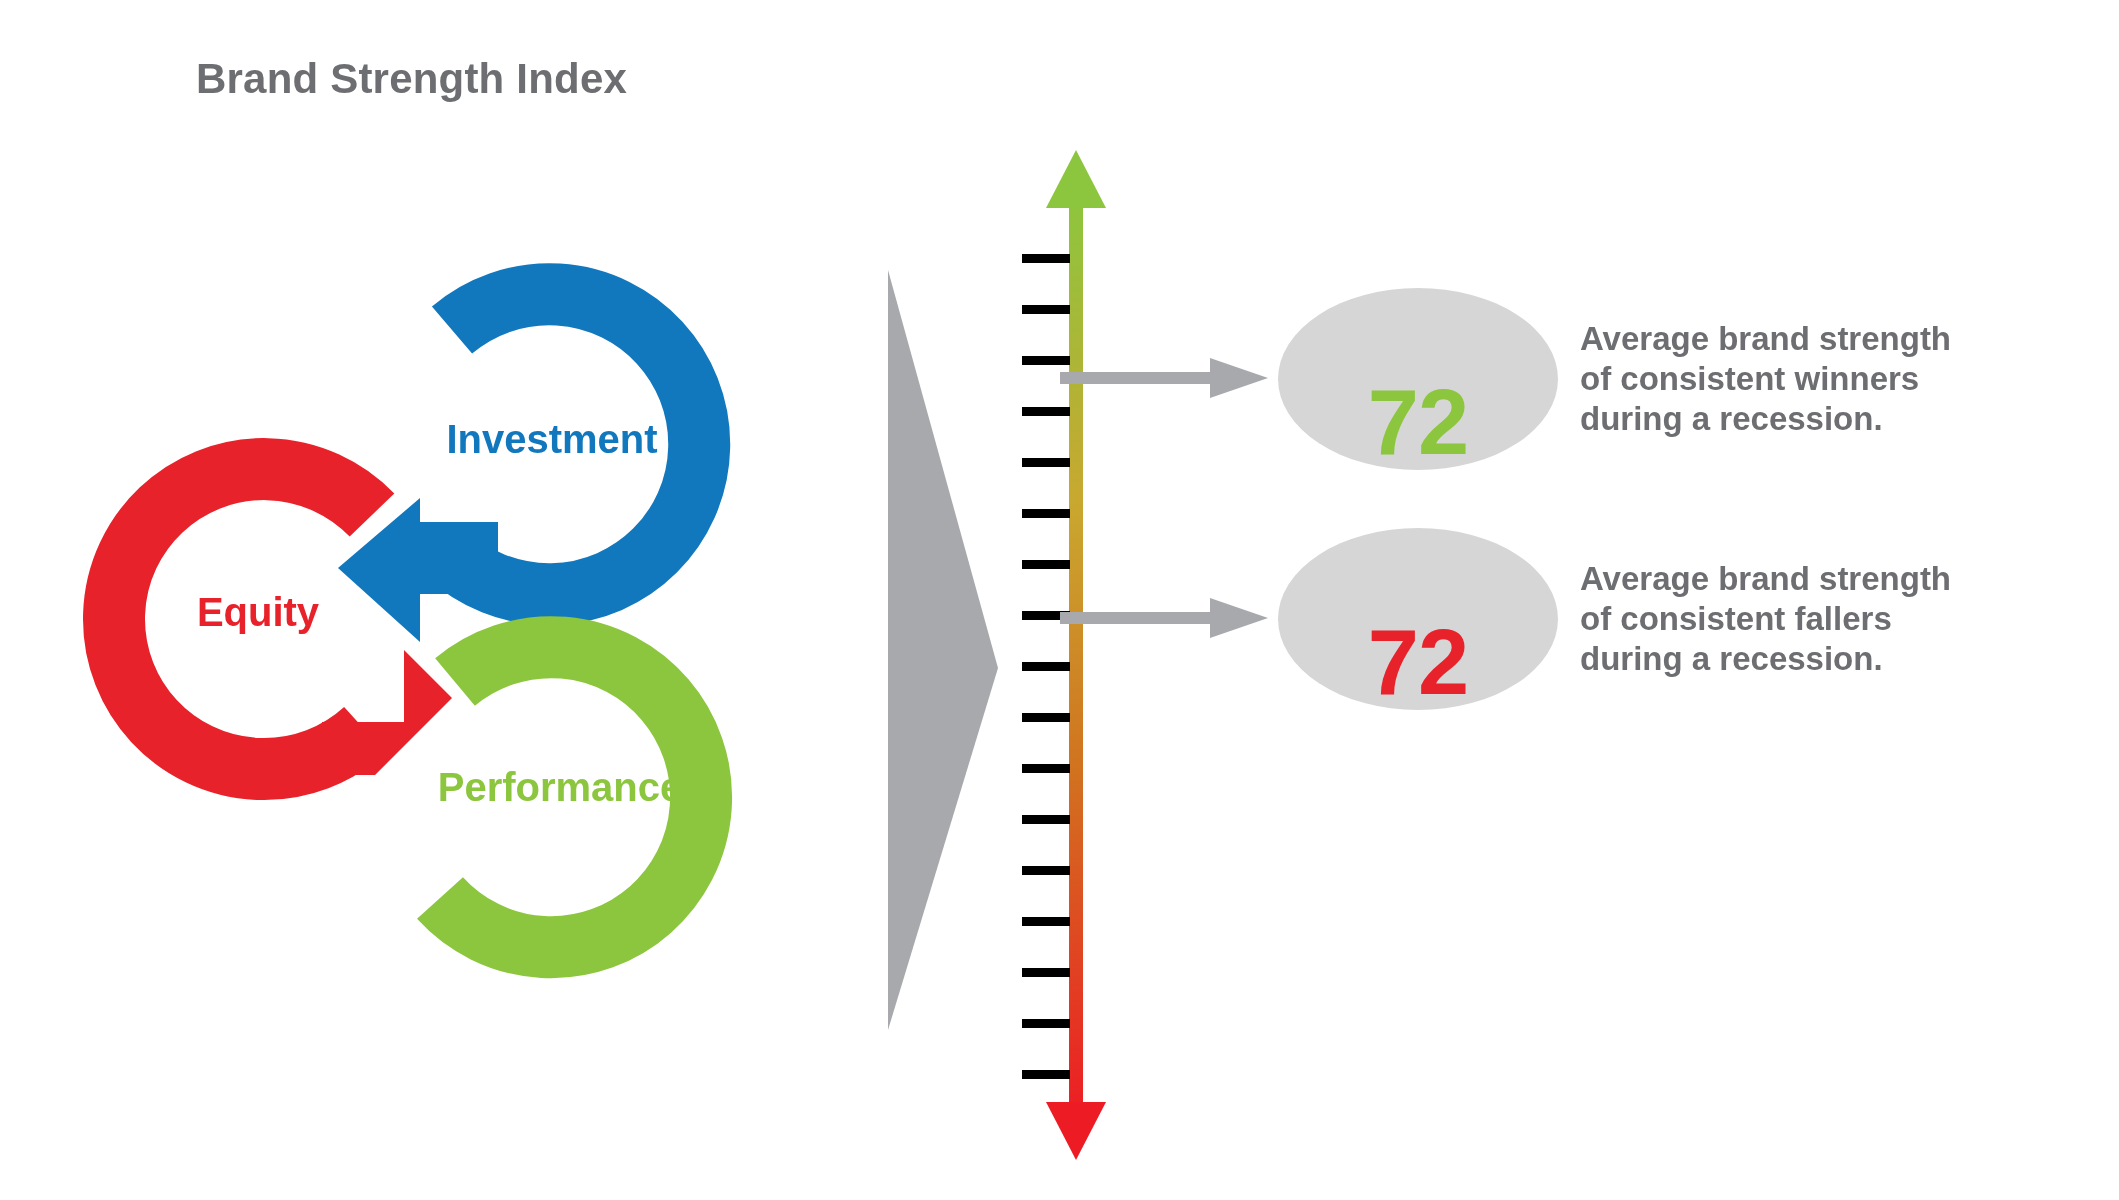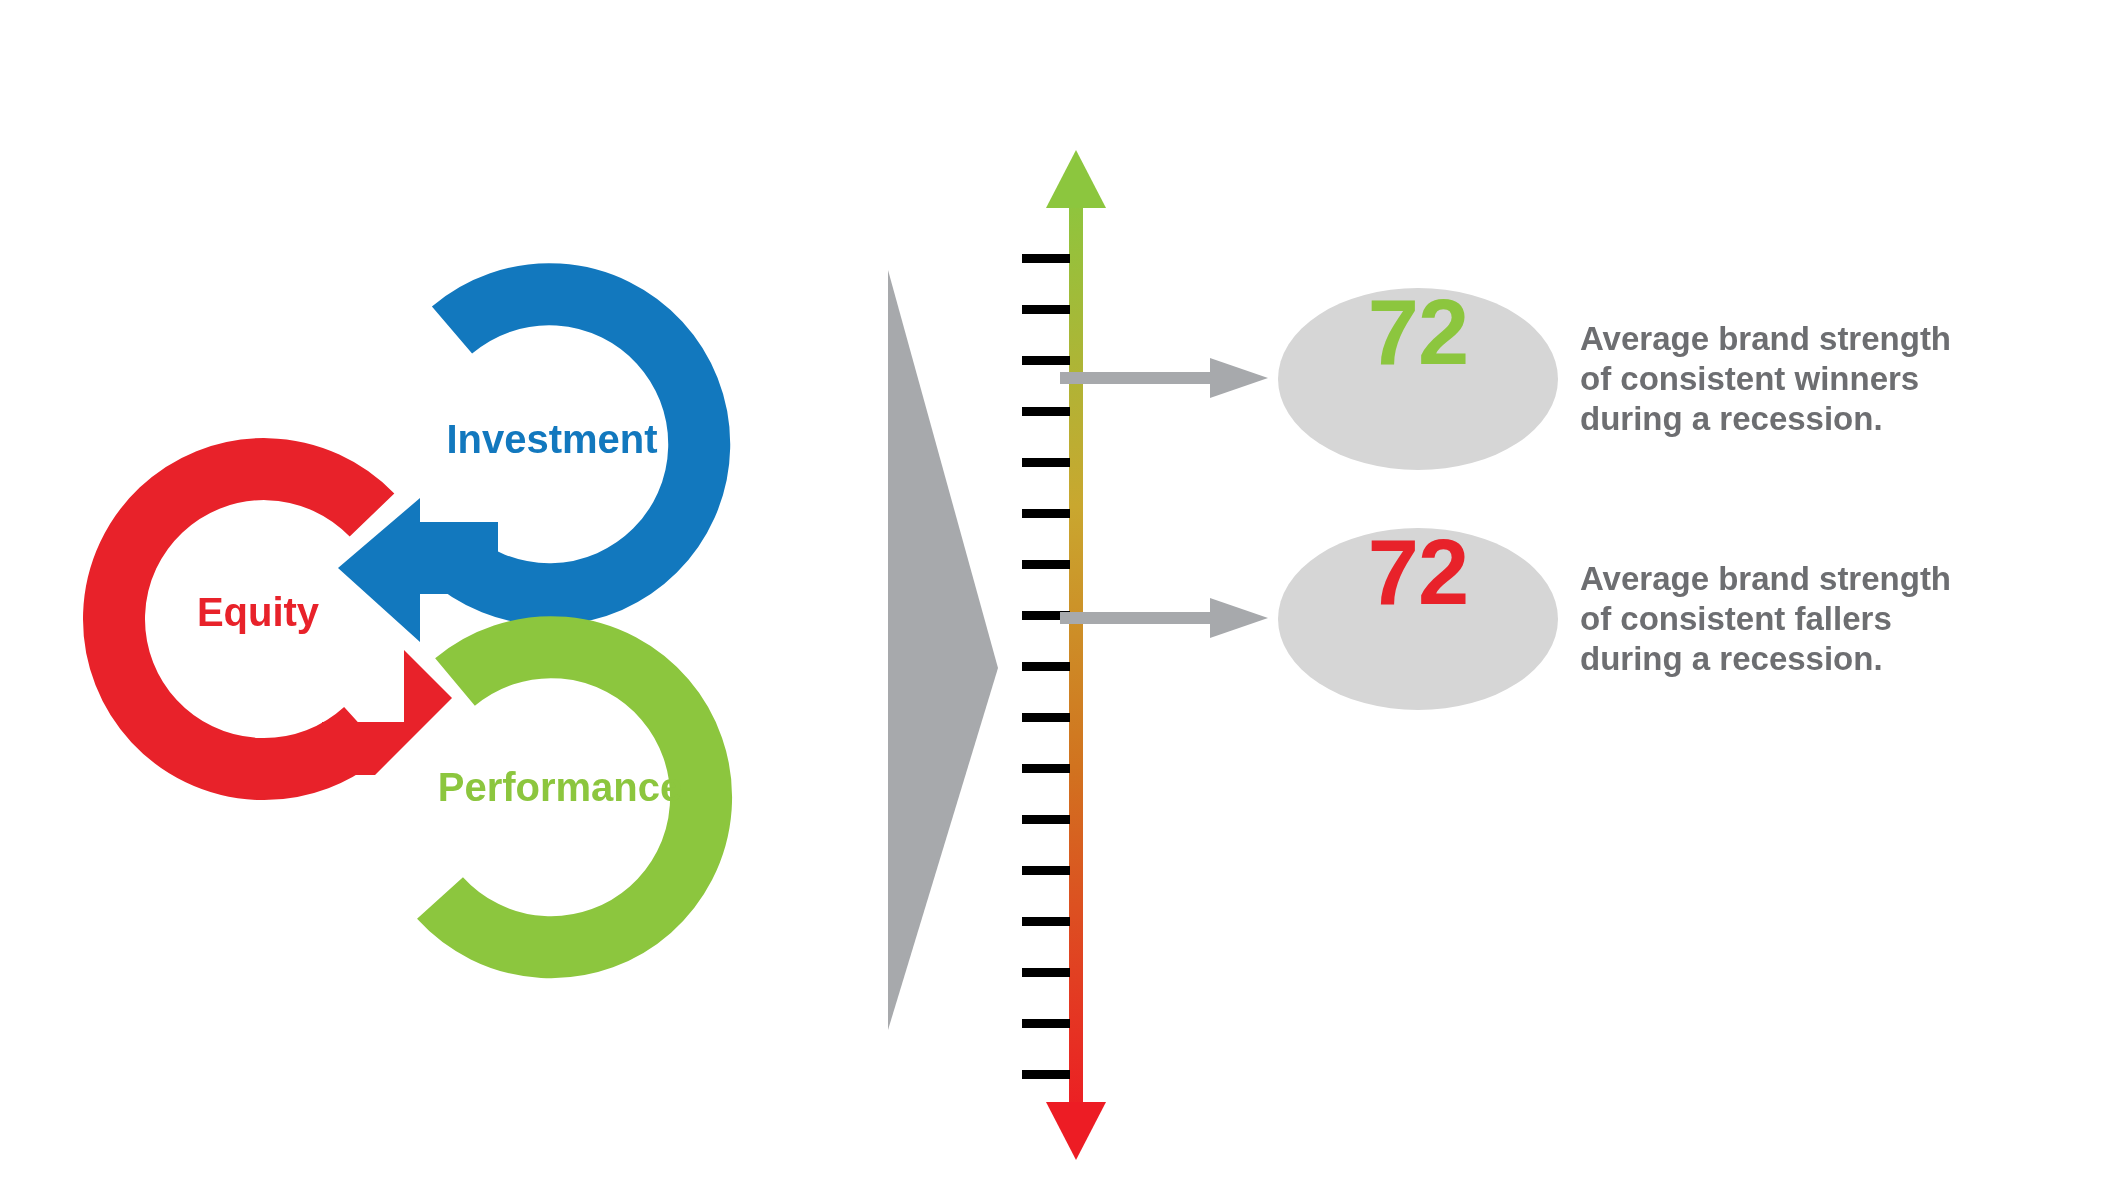--- a/index.html
+++ b/index.html
@@ -80,21 +80,21 @@
   #callout-winners { left: 1278px; top: 288px; }
   #callout-fallers { left: 1278px; top: 528px; }
 
   .bubble {
     position: relative;
     width: 280px;
     height: 182px;
     border-radius: 50%;
     background: #d6d6d6;
     display: flex;
-    align-items: flex-start;
+    align-items: flex-end;
     justify-content: center;
     flex: none;
   }
   .bubble .value {
     font-size: 92px;
     font-weight: bold;
     line-height: 1;
     letter-spacing: -1px;
     transform: translateY(-2px);
   }
@@ -117,20 +117,21 @@
     top: 270px;
     width: 140px;
     height: 760px;
   }
 </style>
 </head>
 <body>
 
 <div id="stage">
 
+  <div class="title">Brand Strength Index</div>
 
   <svg id="cycle-svg" viewBox="0 0 1020 1030">
 
     <g>
       <path d="M 372 385
                A 150 150 0 1 0 365 600" fill="none" stroke="#e8222a" stroke-width="62" stroke-linecap="butt"></path>
 
       <polygon points="322,592 404,592 404,520 452,568 375,645 322,645" fill="#e8222a"></polygon>
       <text class="ring-label equity" x="258" y="485">Equity</text>
     </g>

